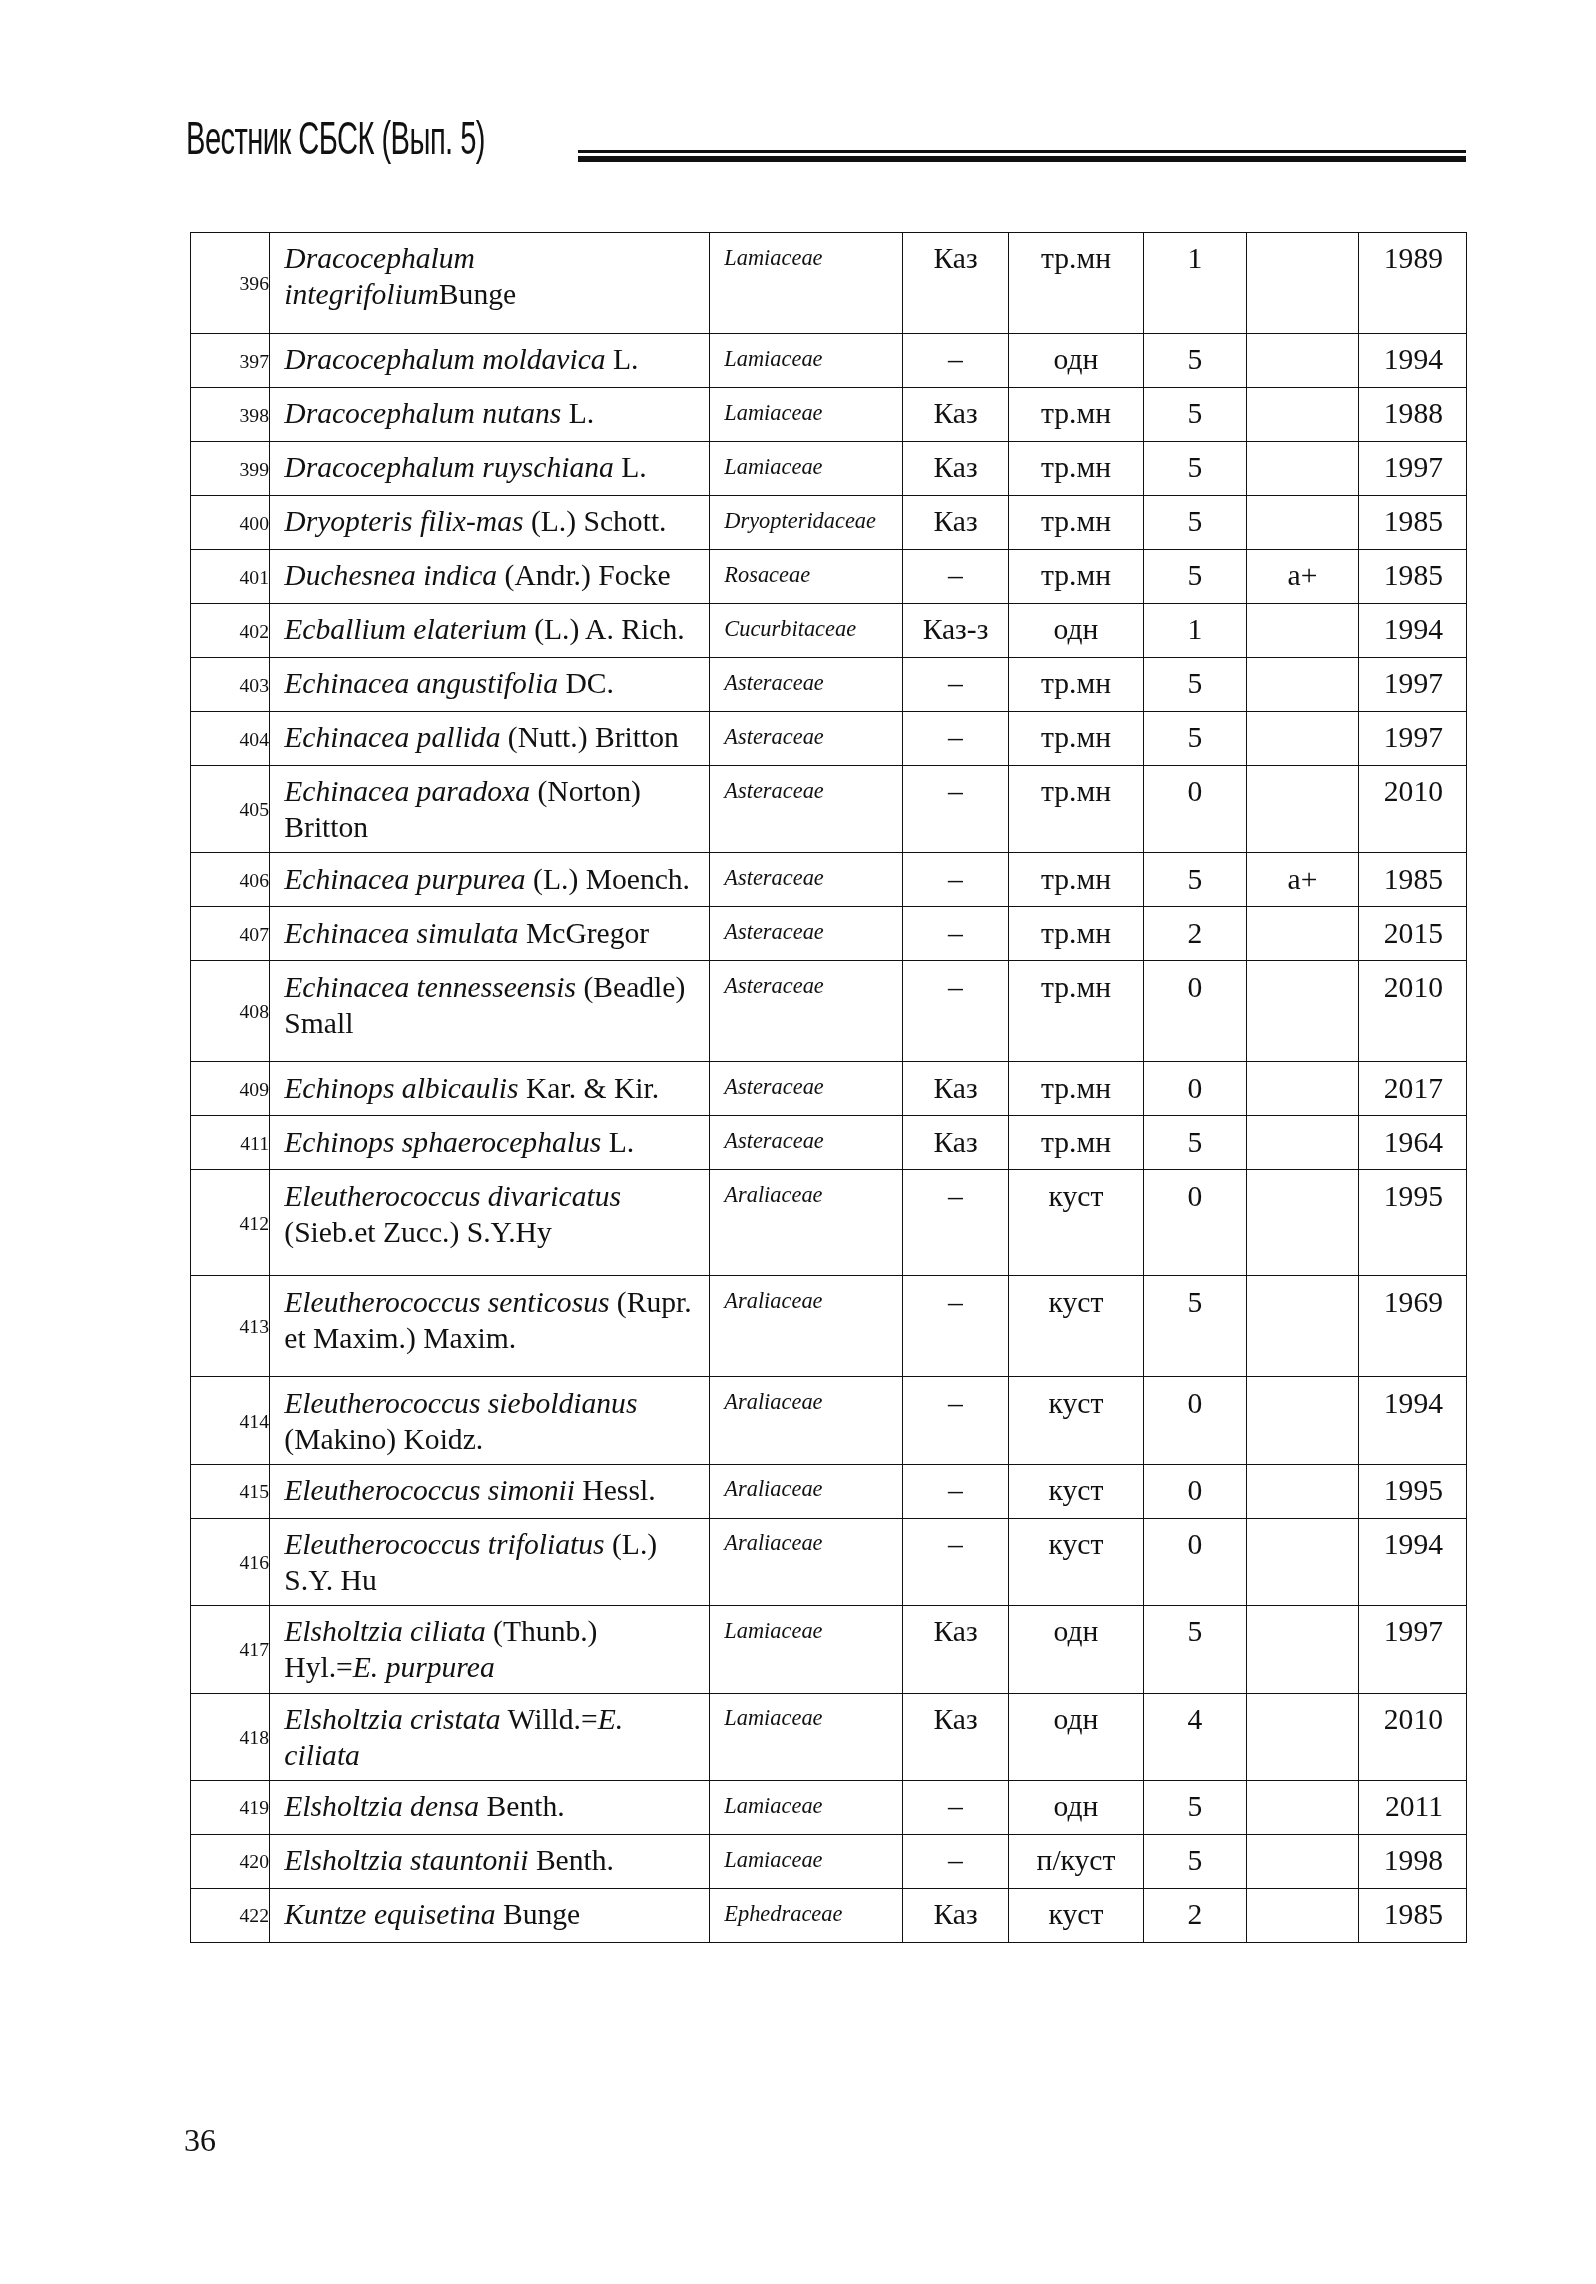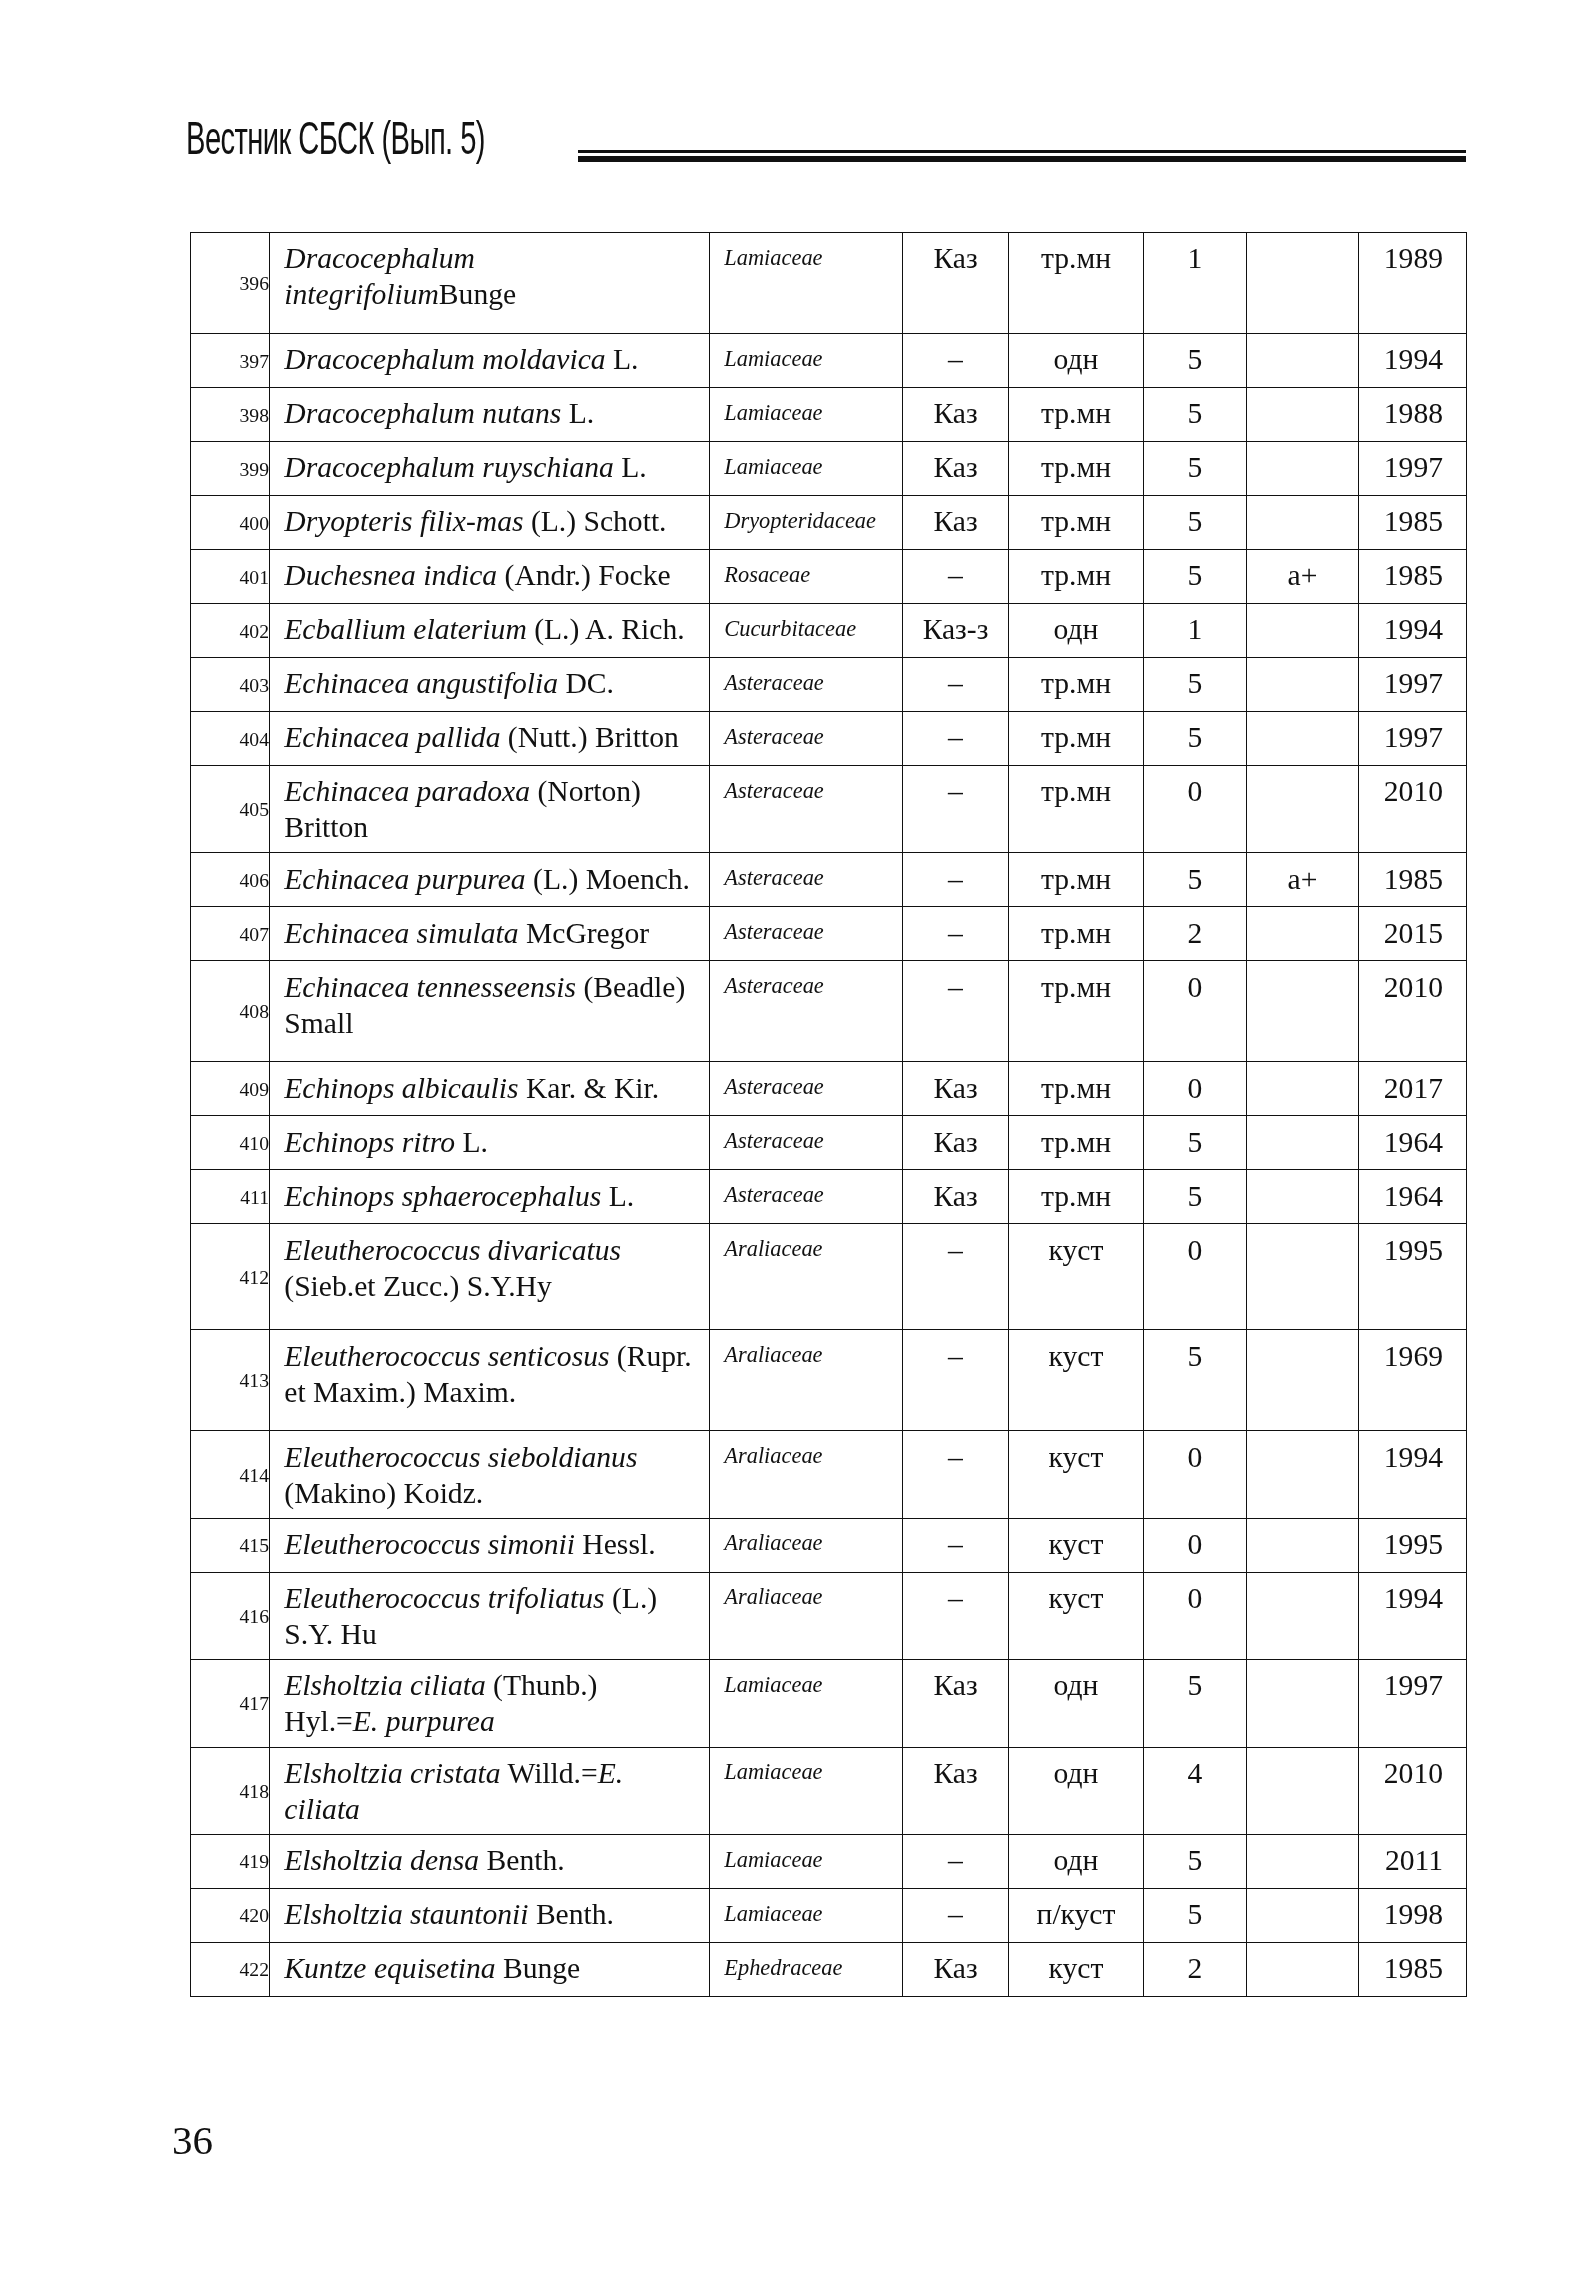--- a/index.html
+++ b/index.html
@@ -14,21 +14,21 @@
   .tbl td.num { font-size: 19.7px; vertical-align: middle; text-align: right; }
   .tbl td.name { padding: 7.2px 12.5px 7.2px 14.3px; }
   .tbl td.family { font-style: italic; font-size: 22.4px; padding: 10.7px 12.5px 7.2px 14.3px; line-height: 27px; }
   .tbl td.center { text-align: center; padding-top: 7.2px; }
   .tbl td.year { text-align: right; padding: 7.2px 23px 7.2px 0; }
   .tbl tr.h1 { height: 54px; margin-left: 6px; }
   .tbl tr.h2 { height: 87px; }
   .tbl tr.h2b { height: 101px; }
   .tbl tr.h3 { height: 106px; }
   .i { font-style: italic; }
-  .page-num { position: absolute; left: 172px; top: 2121px; font-size: 41px; line-height: 39px; }
+  .page-num { position: absolute; left: 184px; top: 2121px; font-size: 32px; line-height: 39px; }
 </style>
 </head>
 <body>
 
 <div class="running-head">
   <div class="running-title">Вестник СБСК (Вып. 5)</div>
 </div>
 <div class="head-rule">
   <div class="thin"></div>
   <div class="thick"></div>
@@ -180,30 +180,20 @@
         <td class="num">409</td>
         <td class="name"><span class="i">Echinops albicaulis</span><span> Kar. &amp; Kir.</span></td>
         <td class="family">Asteraceae</td>
         <td class="center">Каз</td>
         <td class="center">тр.мн</td>
         <td class="center">0</td>
         <td class="center"></td>
         <td class="year">2017</td>
       </tr>
       <tr class="h1">
-        <td class="num">410</td>
-        <td class="name"><span class="i">Echinops ritro</span><span> L.</span></td>
-        <td class="family">Asteraceae</td>
-        <td class="center">Каз</td>
-        <td class="center">тр.мн</td>
-        <td class="center">5</td>
-        <td class="center"></td>
-        <td class="year">1964</td>
-      </tr>
-      <tr class="h1">
         <td class="num">411</td>
         <td class="name"><span class="i">Echinops sphaerocephalus</span><span> L.</span></td>
         <td class="family">Asteraceae</td>
         <td class="center">Каз</td>
         <td class="center">тр.мн</td>
         <td class="center">5</td>
         <td class="center"></td>
         <td class="year">1964</td>
       </tr>
       <tr class="h3">

